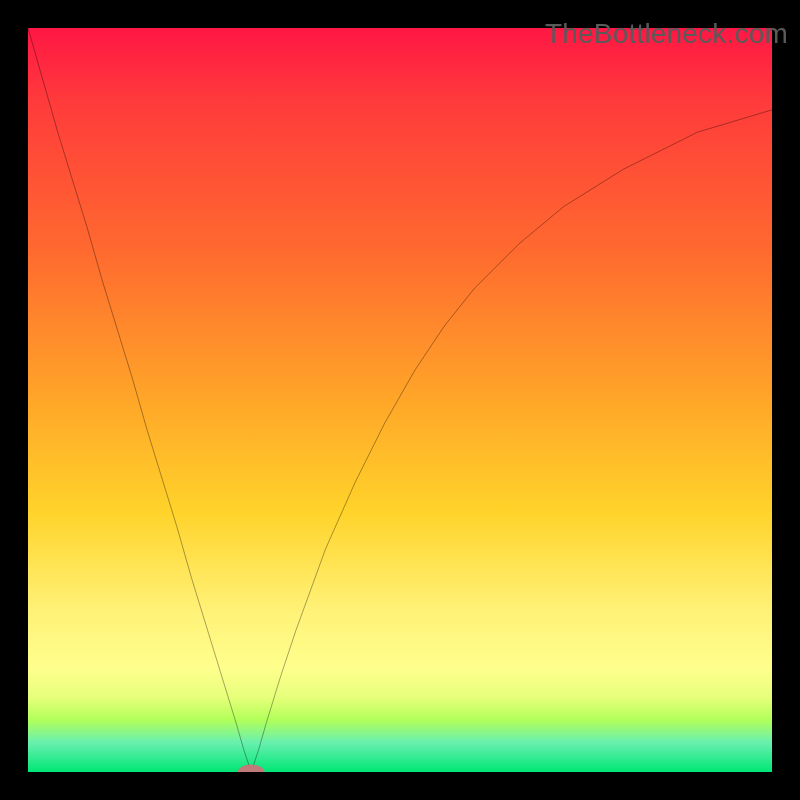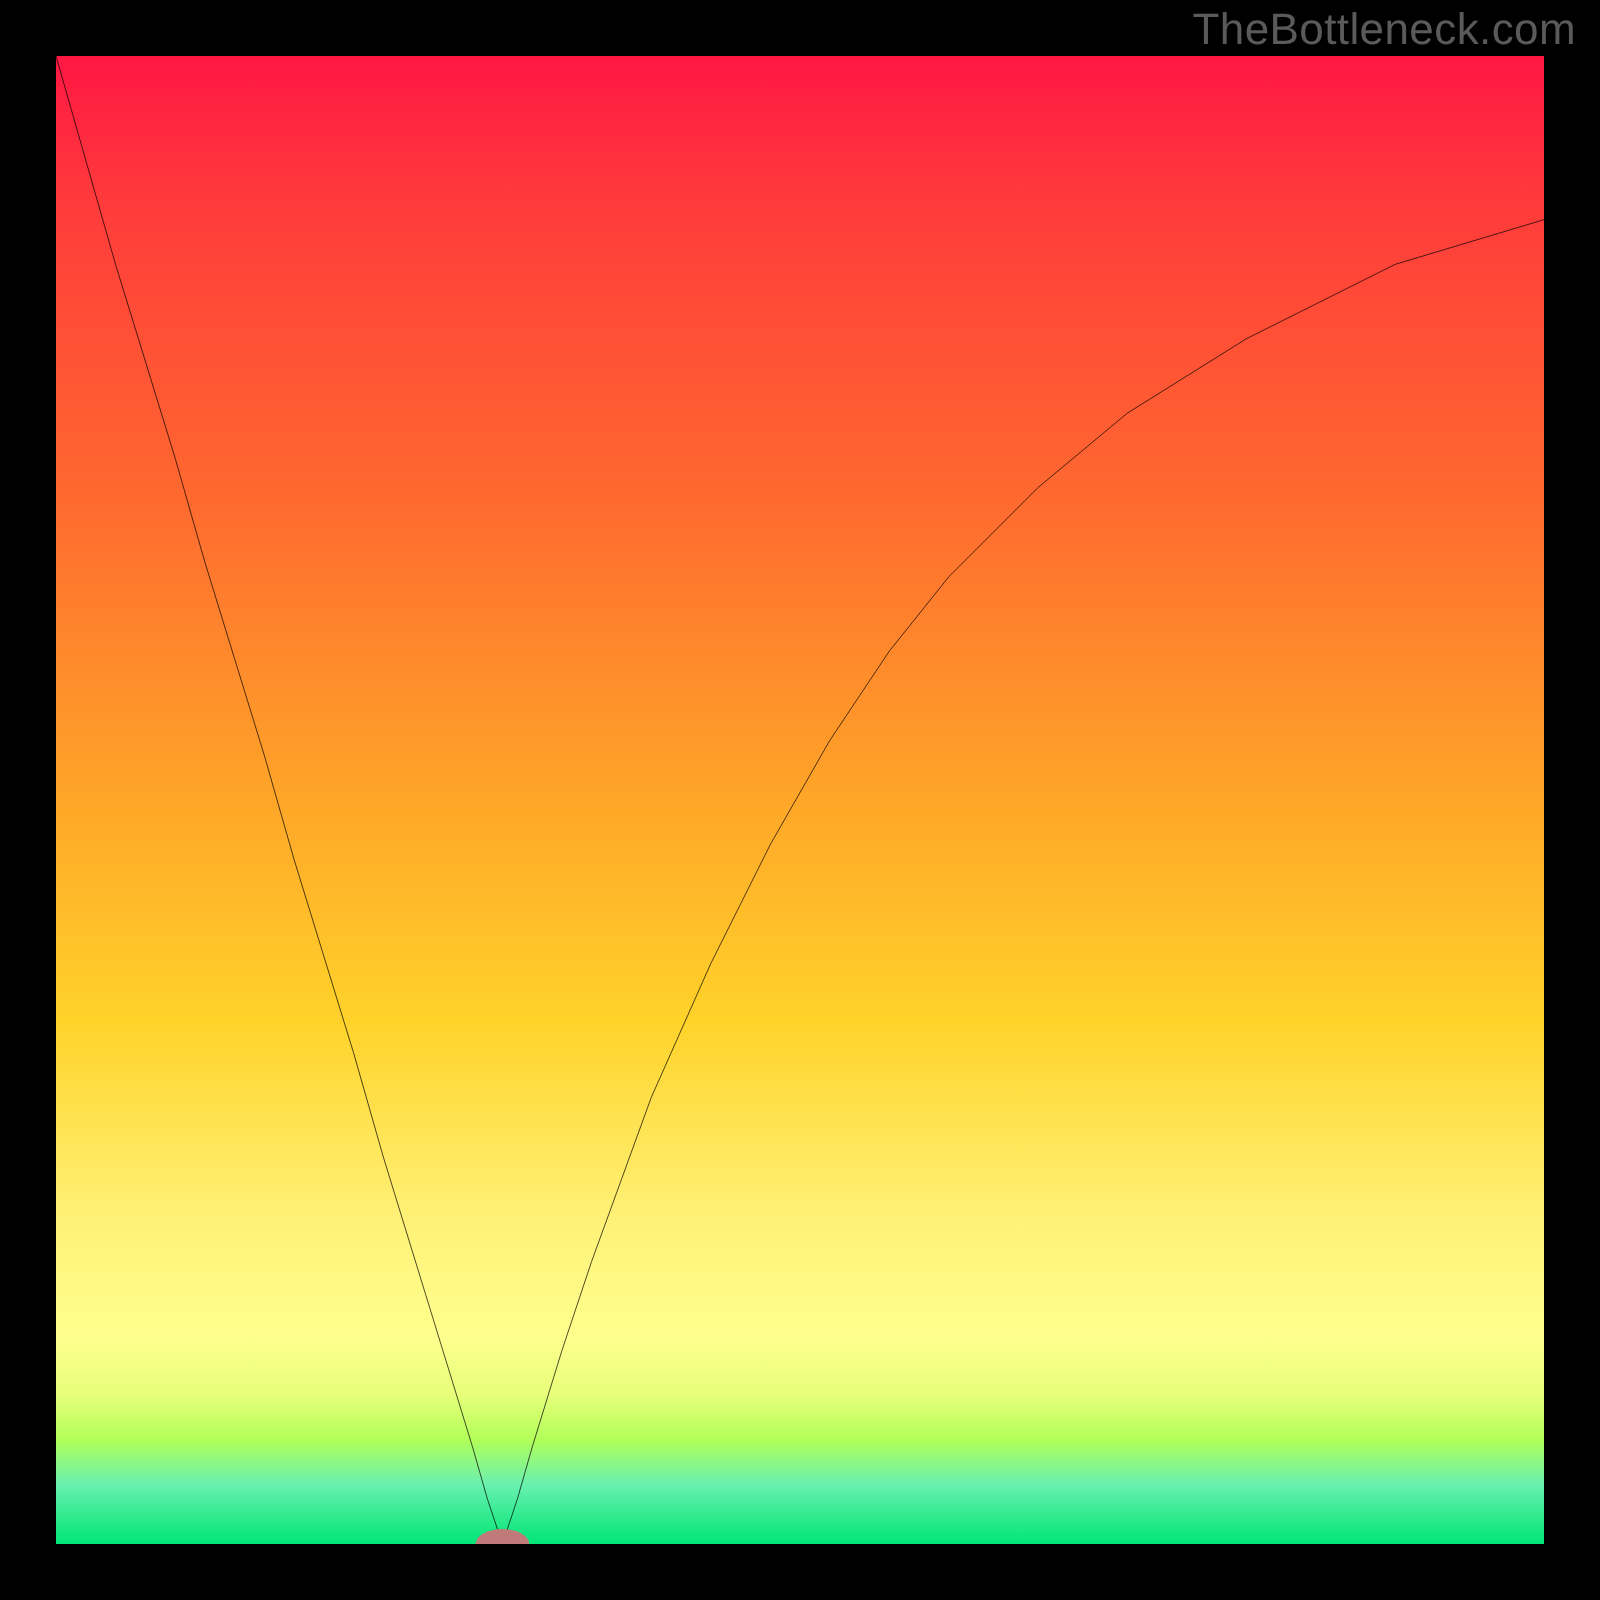--- a/index.html
+++ b/index.html
@@ -43,24 +43,24 @@
       #69f0ae 96%,
       #00e676 100%
     );
   }
   .svg-layer {
     position: absolute;
     left: 0; top: 0; width: 100%; height: 100%;
   }
   .watermark {
     position: absolute;
-    top: 2px;
+    top: 18px;
     right: 12px;
     color: #5a5a5a;
-    font-size: 22px;
+    font-size: 28px;
     font-weight: 500;
     letter-spacing: 0.2px;
     user-select: none;
   }
 </style>
 </head>
 <body>
 
 <div class="frame">
 

